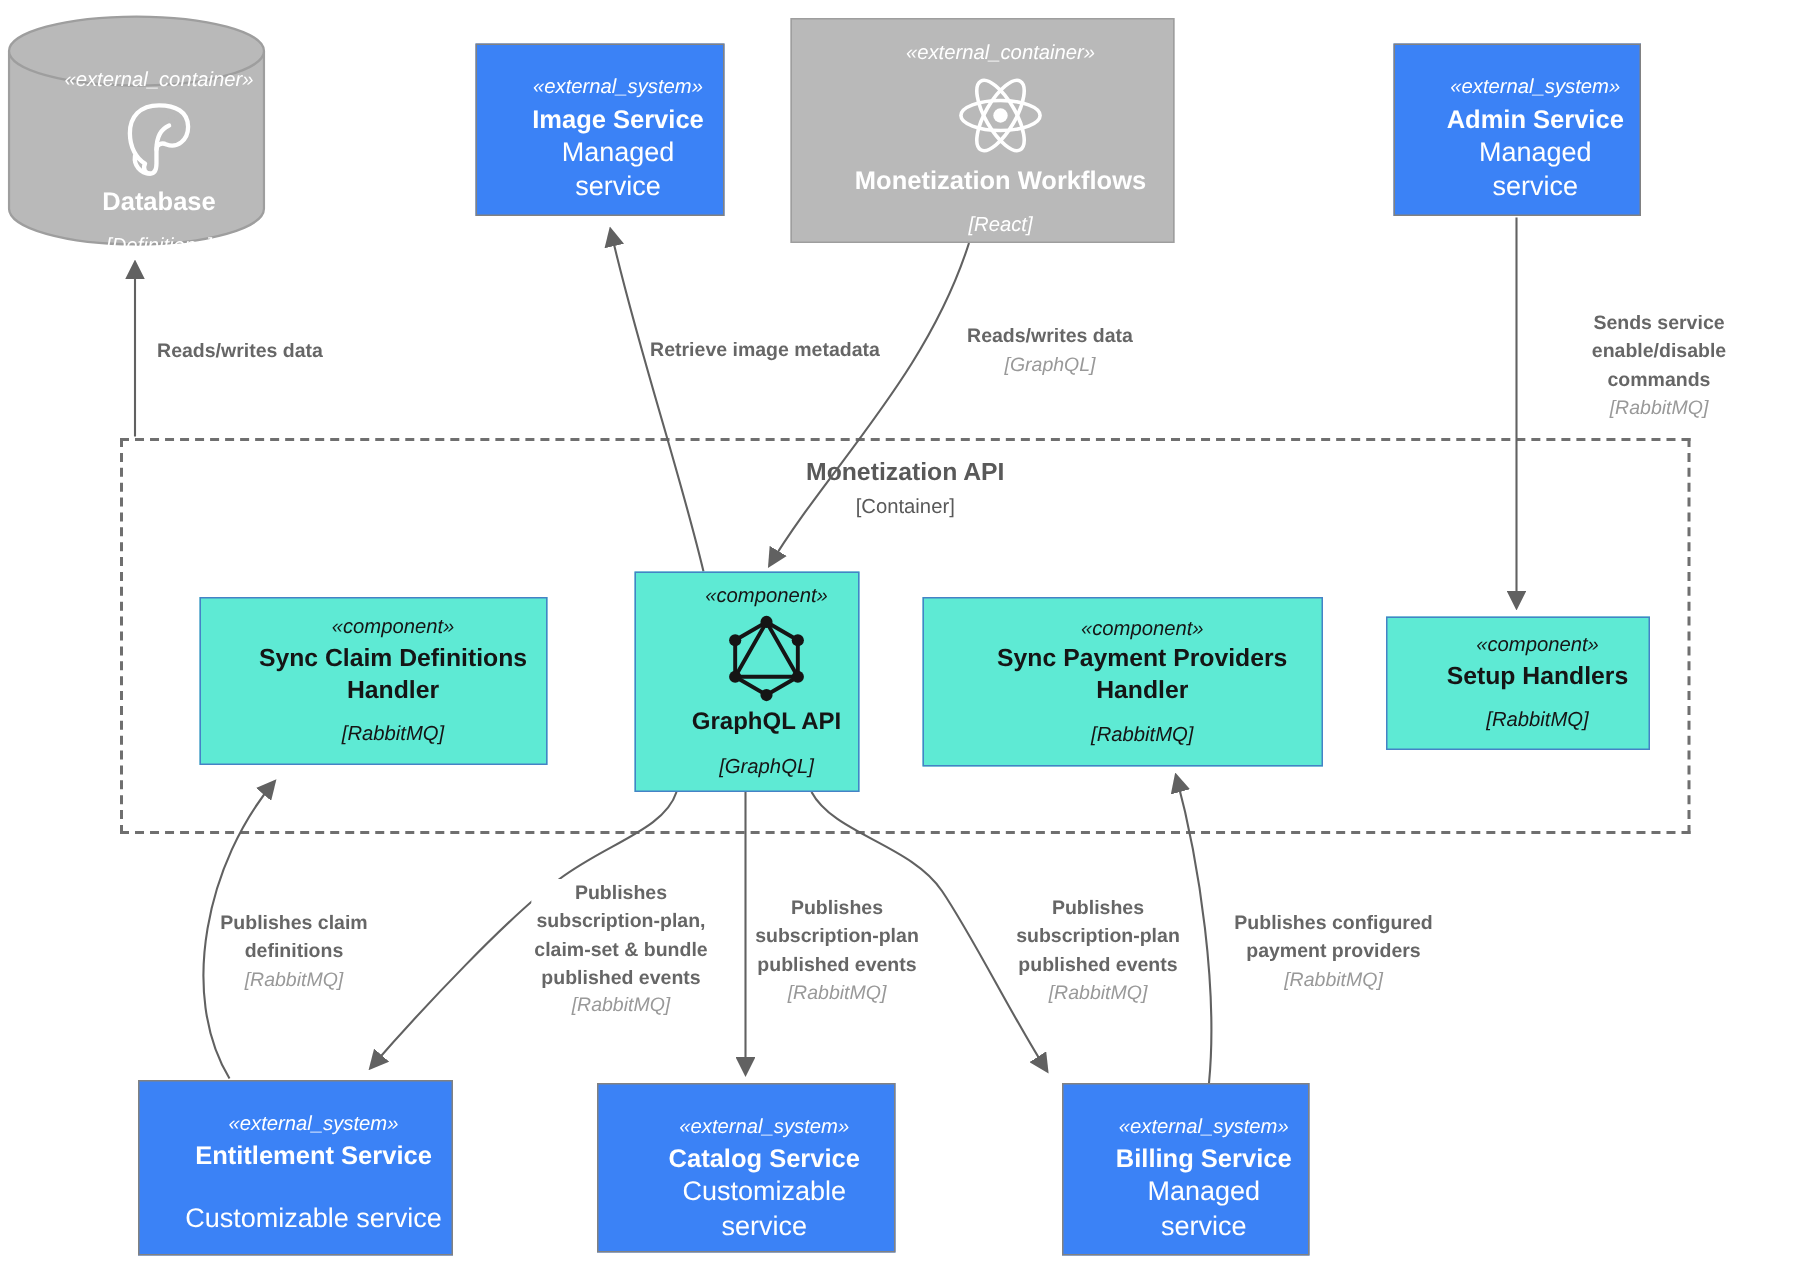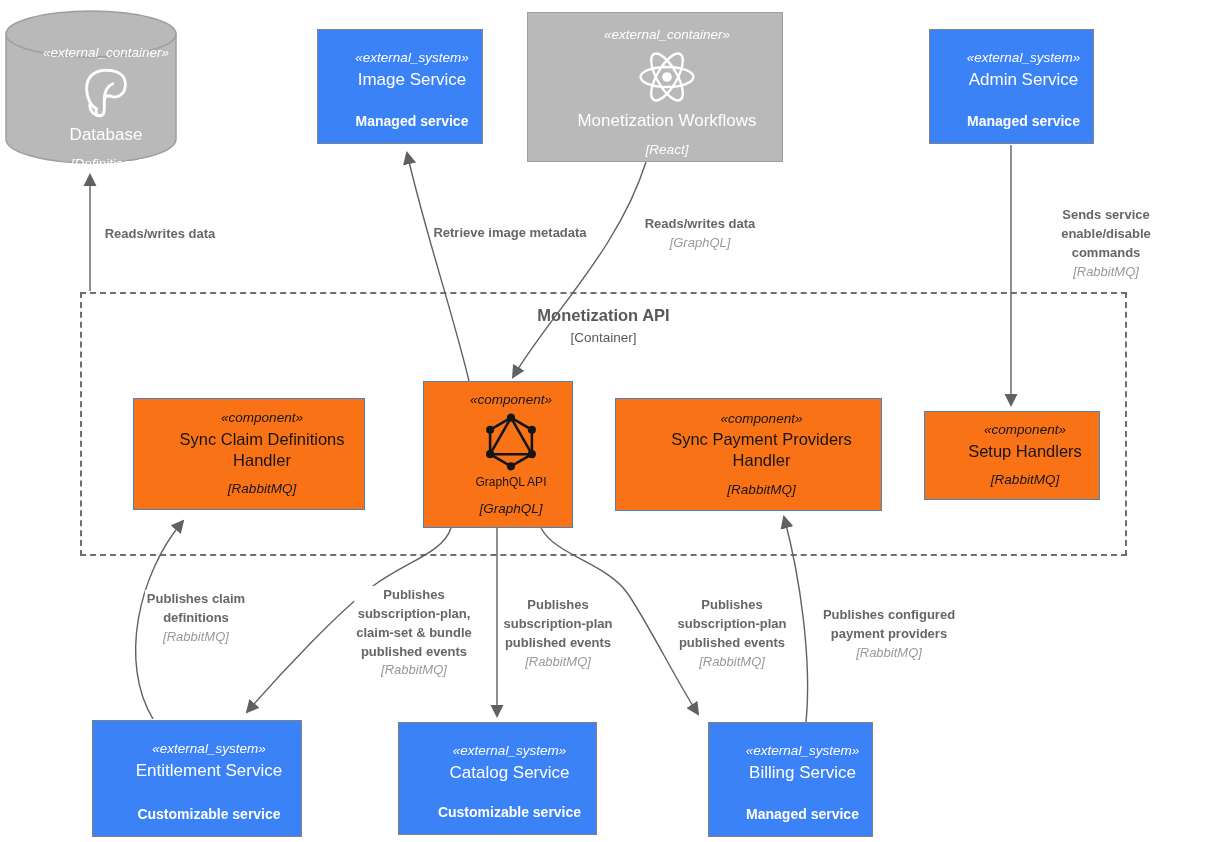--- a/index.html
+++ b/index.html
@@ -6,25 +6,25 @@
   #canvas{
     position:relative;width:1207px;height:842px;background:#ffffff;overflow:hidden;
     font-family:"Liberation Sans",sans-serif;
   }
   
   .node{
     position:absolute;box-sizing:border-box;display:flex;flex-direction:column;
     align-items:center;text-align:center;line-height:1.25;
   }
   .ext{background:#3b82f6;border:1px solid #818181;color:#ffffff;padding:20px 6px 13px 6px;}
-  .ext .desc{margin-top:auto;font-size:14px;font-weight:bold;}
+  .ext .desc{margin-top:auto;font-size:18px;}
   .light{background:#b9b9b9;border:1px solid #9e9e9e;}
-  .comp{background:#f97316;border:1px solid #4582c6;color:#151515;justify-content:center;padding:4px;}
+  .comp{background:#5eead4;border:1px solid #4582c6;color:#151515;justify-content:center;padding:4px;}
   .stereo{font-style:italic;font-size:13.5px;}
-  .title{font-weight:normal;font-size:17px;margin-top:2px;}
+  .title{font-weight:bold;font-size:17px;margin-top:2px;}
   .comp .title{font-size:16.5px;}
   .tech{font-style:italic;font-size:13.5px;margin-top:11px;}
   .icon{margin:4px 0 2px 0;line-height:0;}
   
   #node-database{background:none;border:none;color:#fff;padding-top:36px;}
   #node-database .cyl{position:absolute;left:0;top:0;z-index:0;}
   #node-database .inner{position:relative;z-index:1;display:flex;flex-direction:column;align-items:center;}
   
   .boundary{
     position:absolute;border:2px dashed #6f6f6f;background:transparent;box-sizing:border-box;
@@ -140,21 +140,21 @@
         <g fill="#151515">
           <circle cx="50" cy="8" r="7"></circle>
             <circle cx="86" cy="29" r="7"></circle>
             <circle cx="86" cy="71" r="7"></circle>
           <circle cx="50" cy="92" r="7"></circle>
             <circle cx="14" cy="71" r="7"></circle>
             <circle cx="14" cy="29" r="7"></circle>
         </g>
       </svg>
     </div>
-    <div class="title" style="font-size:12px">GraphQL API</div>
+    <div class="title" style="font-size:16px">GraphQL API</div>
     <div class="tech">[GraphQL]</div>
   </div>
 
   <div class="node comp" style="left:615px;top:398px;width:267px;height:113px">
     <div class="stereo">«component»</div>
     <div class="title">Sync Payment Providers Handler</div>
     <div class="tech">[RabbitMQ]</div>
   </div>
 
   <div class="node comp" style="left:924px;top:411px;width:176px;height:89px">
@@ -193,21 +193,21 @@
     <div class="etext">Reads/writes data</div>
     <div class="etech">[GraphQL]</div>
   </div>
 
   <div class="elabel" style="left:1106px;top:206px">
     <div class="etext">Sends service
 enable/disable commands</div>
     <div class="etech">[RabbitMQ]</div>
   </div>
 
-  <div class="elabel" style="left:196px;top:590px">
+  <div class="elabel" style="left:196px;top:606px">
     <div class="etext">Publishes claim
 definitions</div>
     <div class="etech">[RabbitMQ]</div>
   </div>
 
   <div class="elabel" style="left:414px;top:586px">
     <div class="etext">Publishes
 subscription-plan,
 claim-set &amp; bundle
 published events</div>

